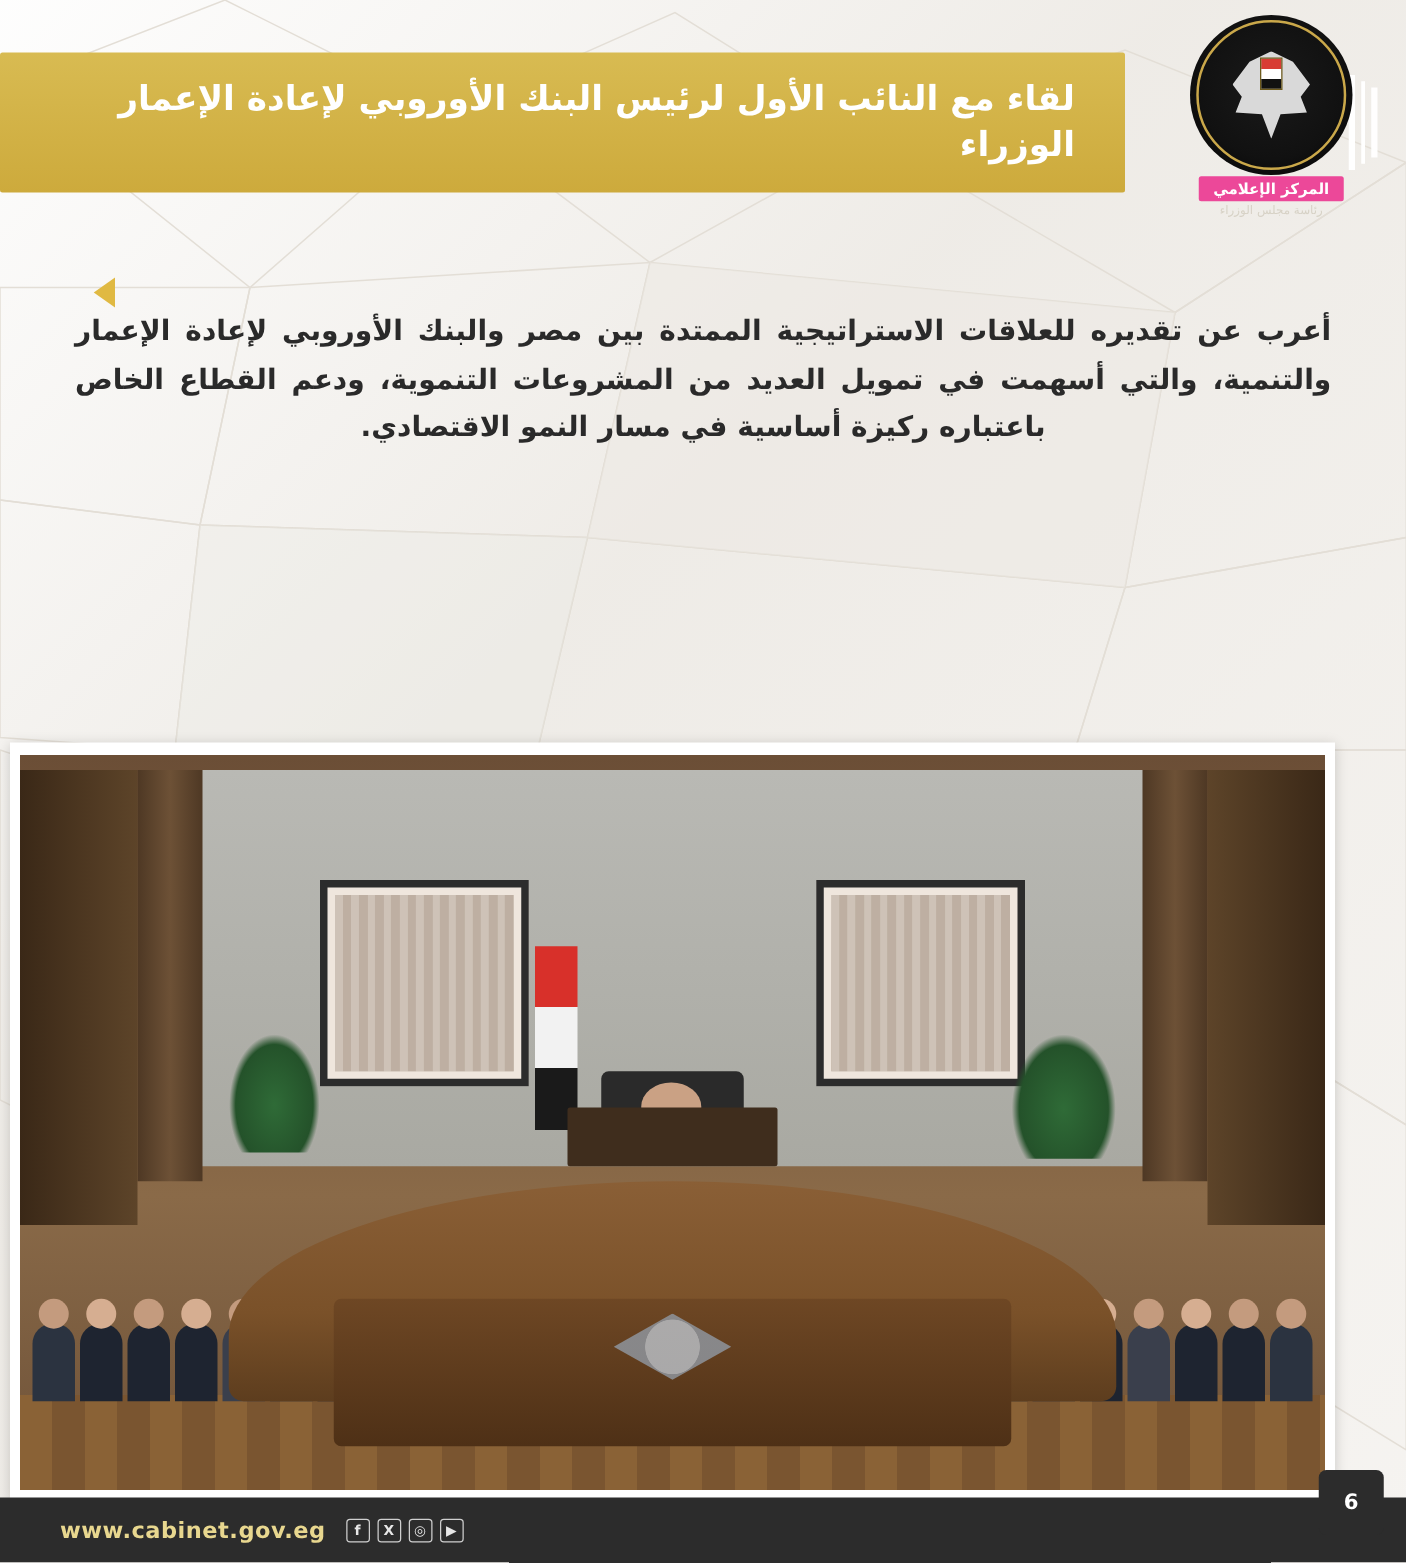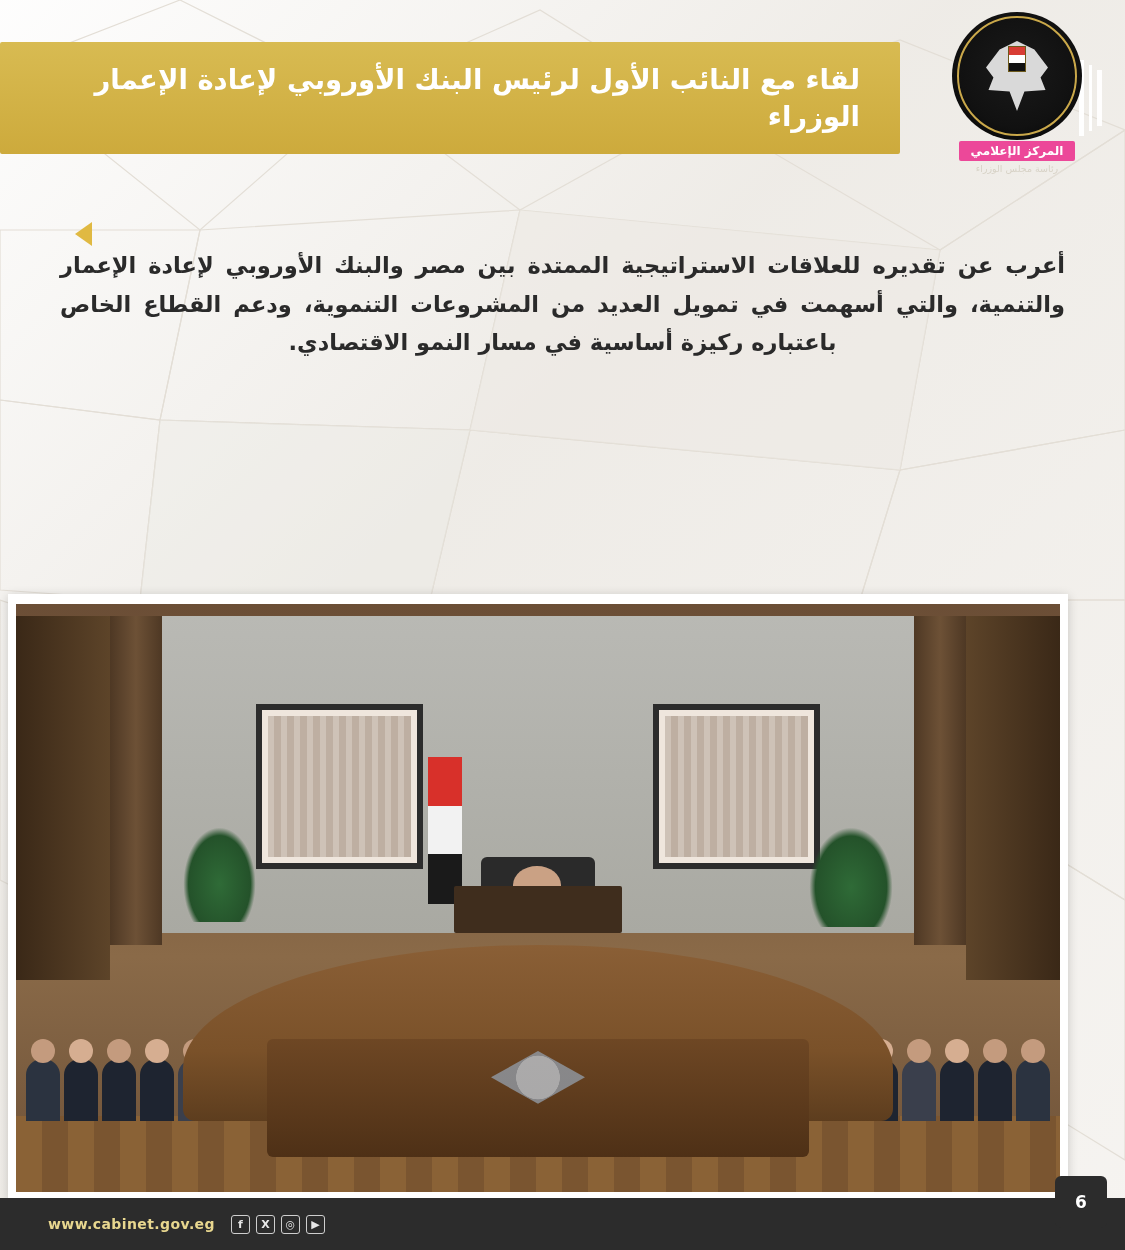--- a/index.html
+++ b/index.html
@@ -240,21 +240,21 @@
     position: absolute;
     left: 0; right: 0; bottom: 0;
     height: 52px;
     background: #2c2c2c;
     display: flex;
     align-items: center;
     direction: ltr;
   }
   .footer .site {
     color: #e8d78f;
-    font-size: 14px;
+    font-size: 18px;
     font-weight: bold;
     margin-left: 48px;
     letter-spacing: .4px;
   }
   .footer .socials { display: flex; gap: 6px; margin-left: 16px; }
   .footer .socials span {
     width: 19px; height: 19px;
     border: 1.4px solid #cfcfcf;
     border-radius: 3px;
     color: #e7e7e7;

